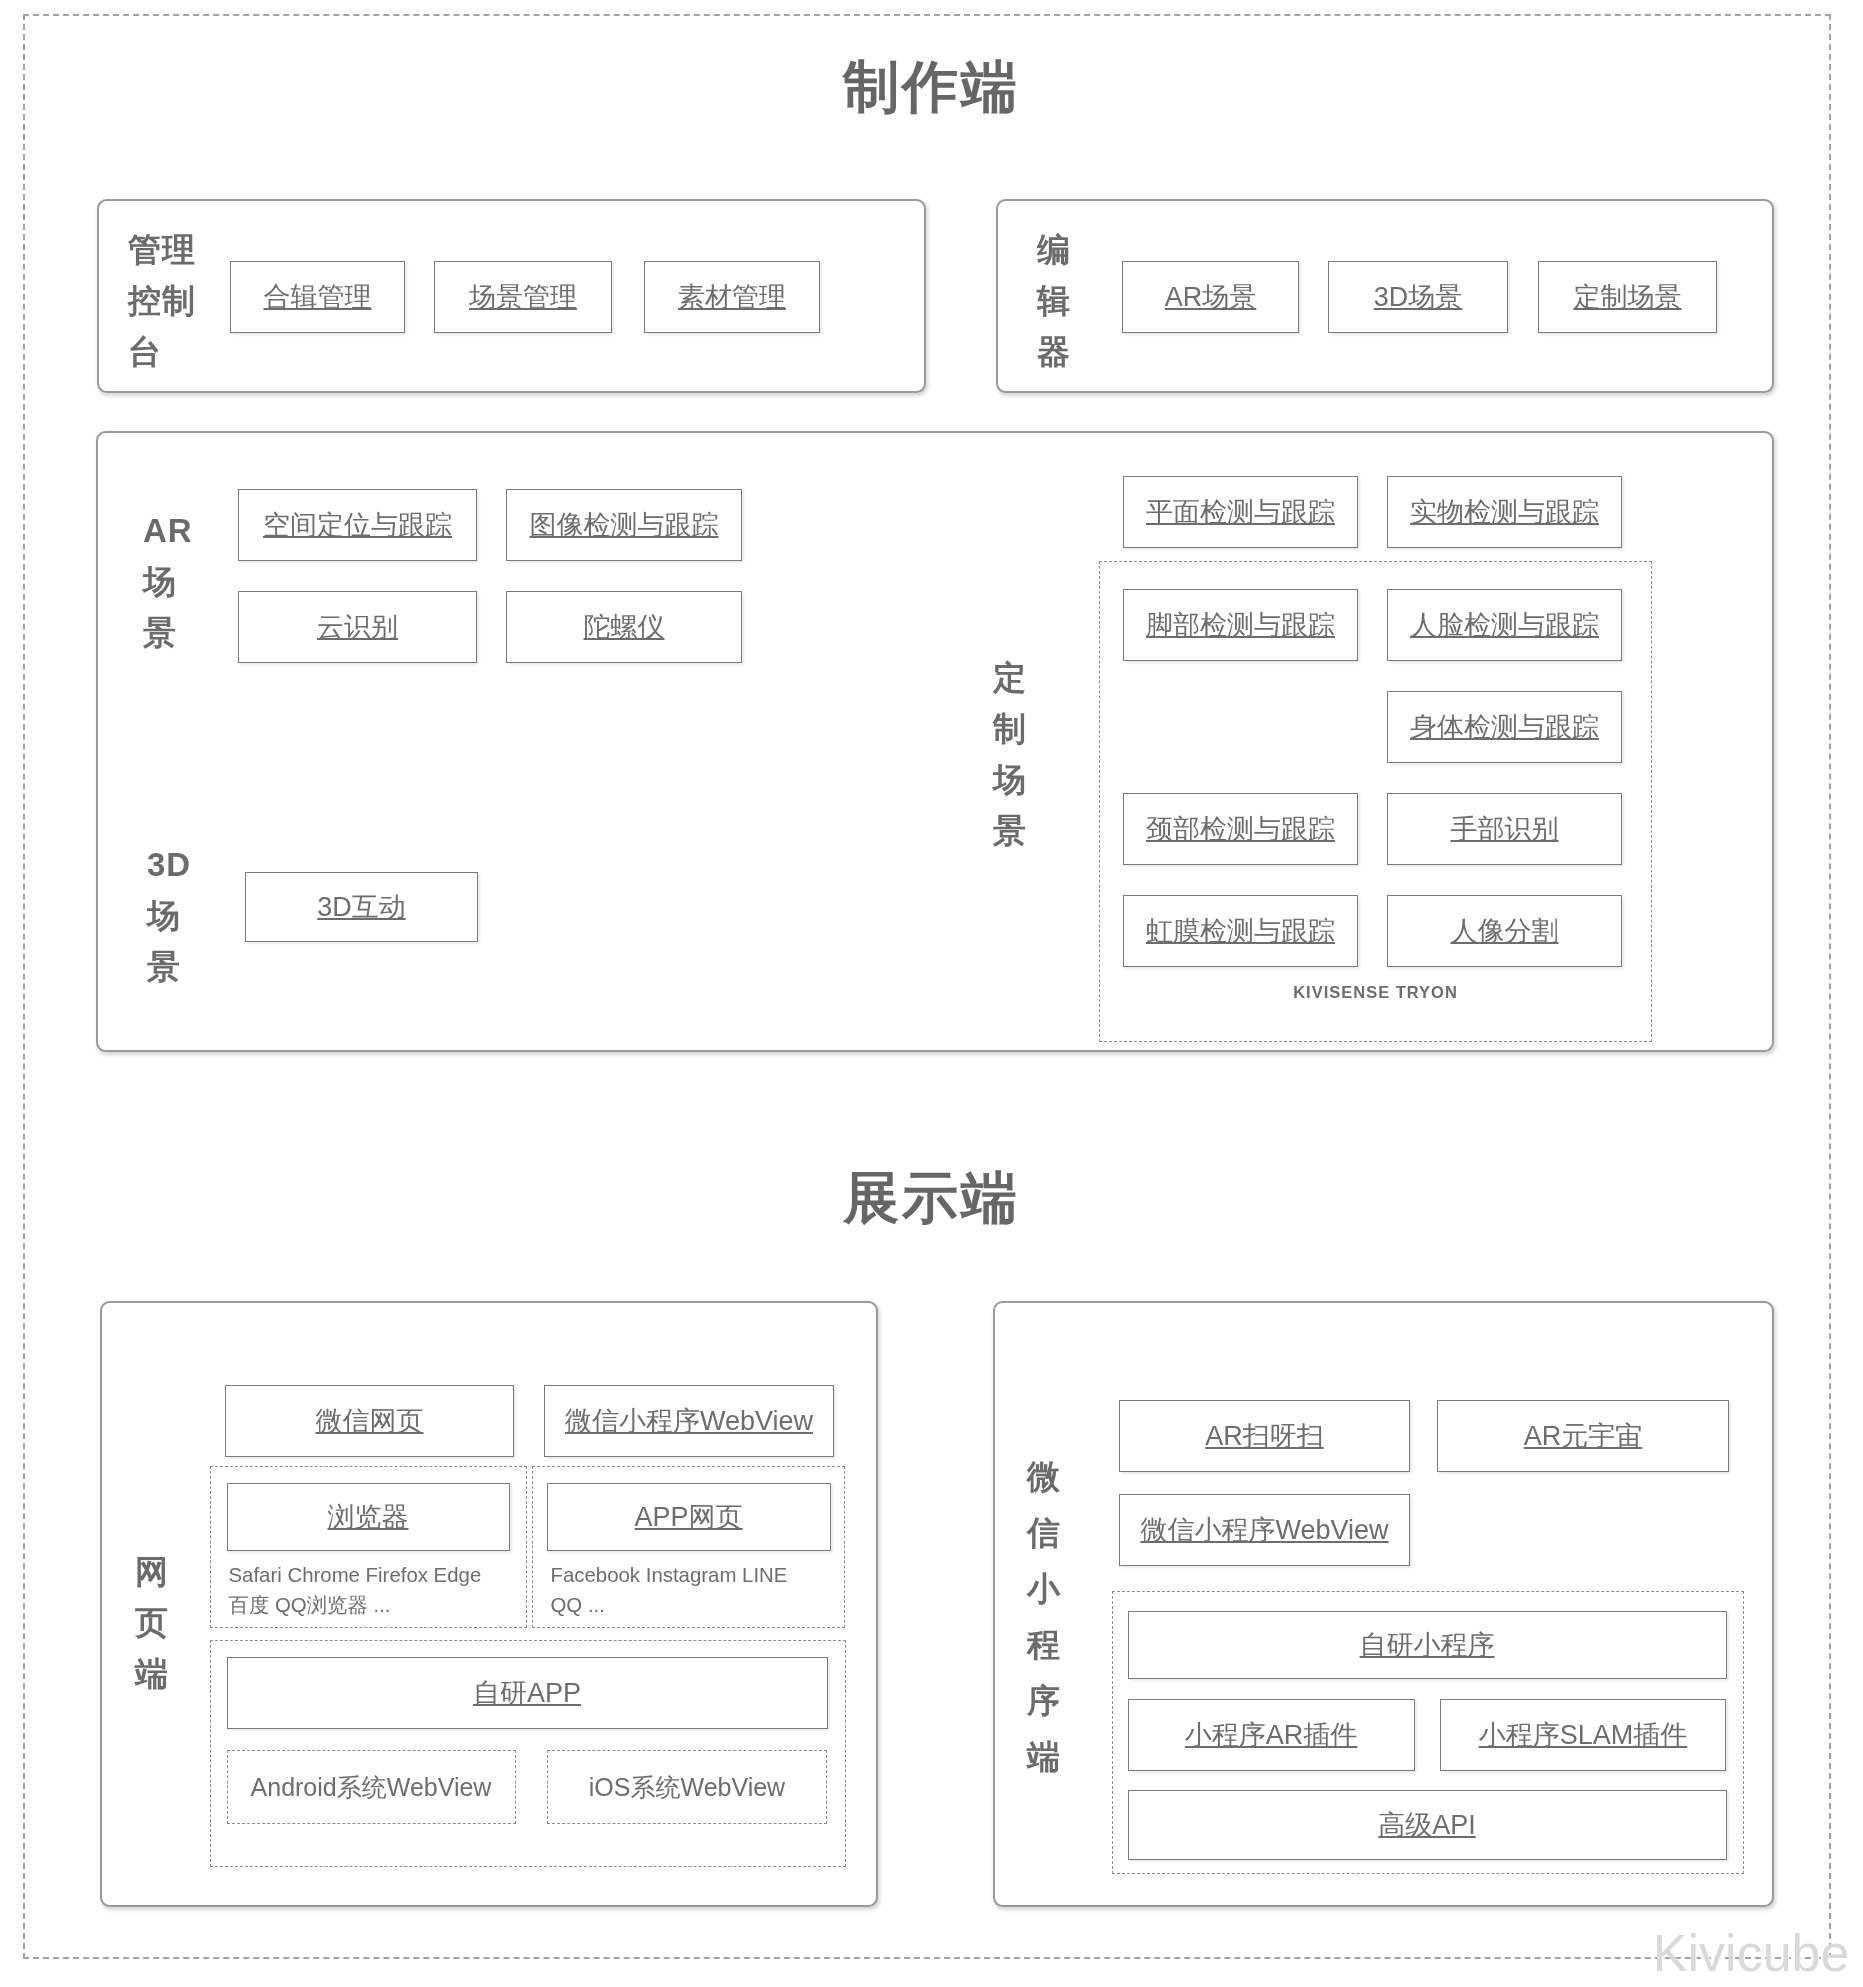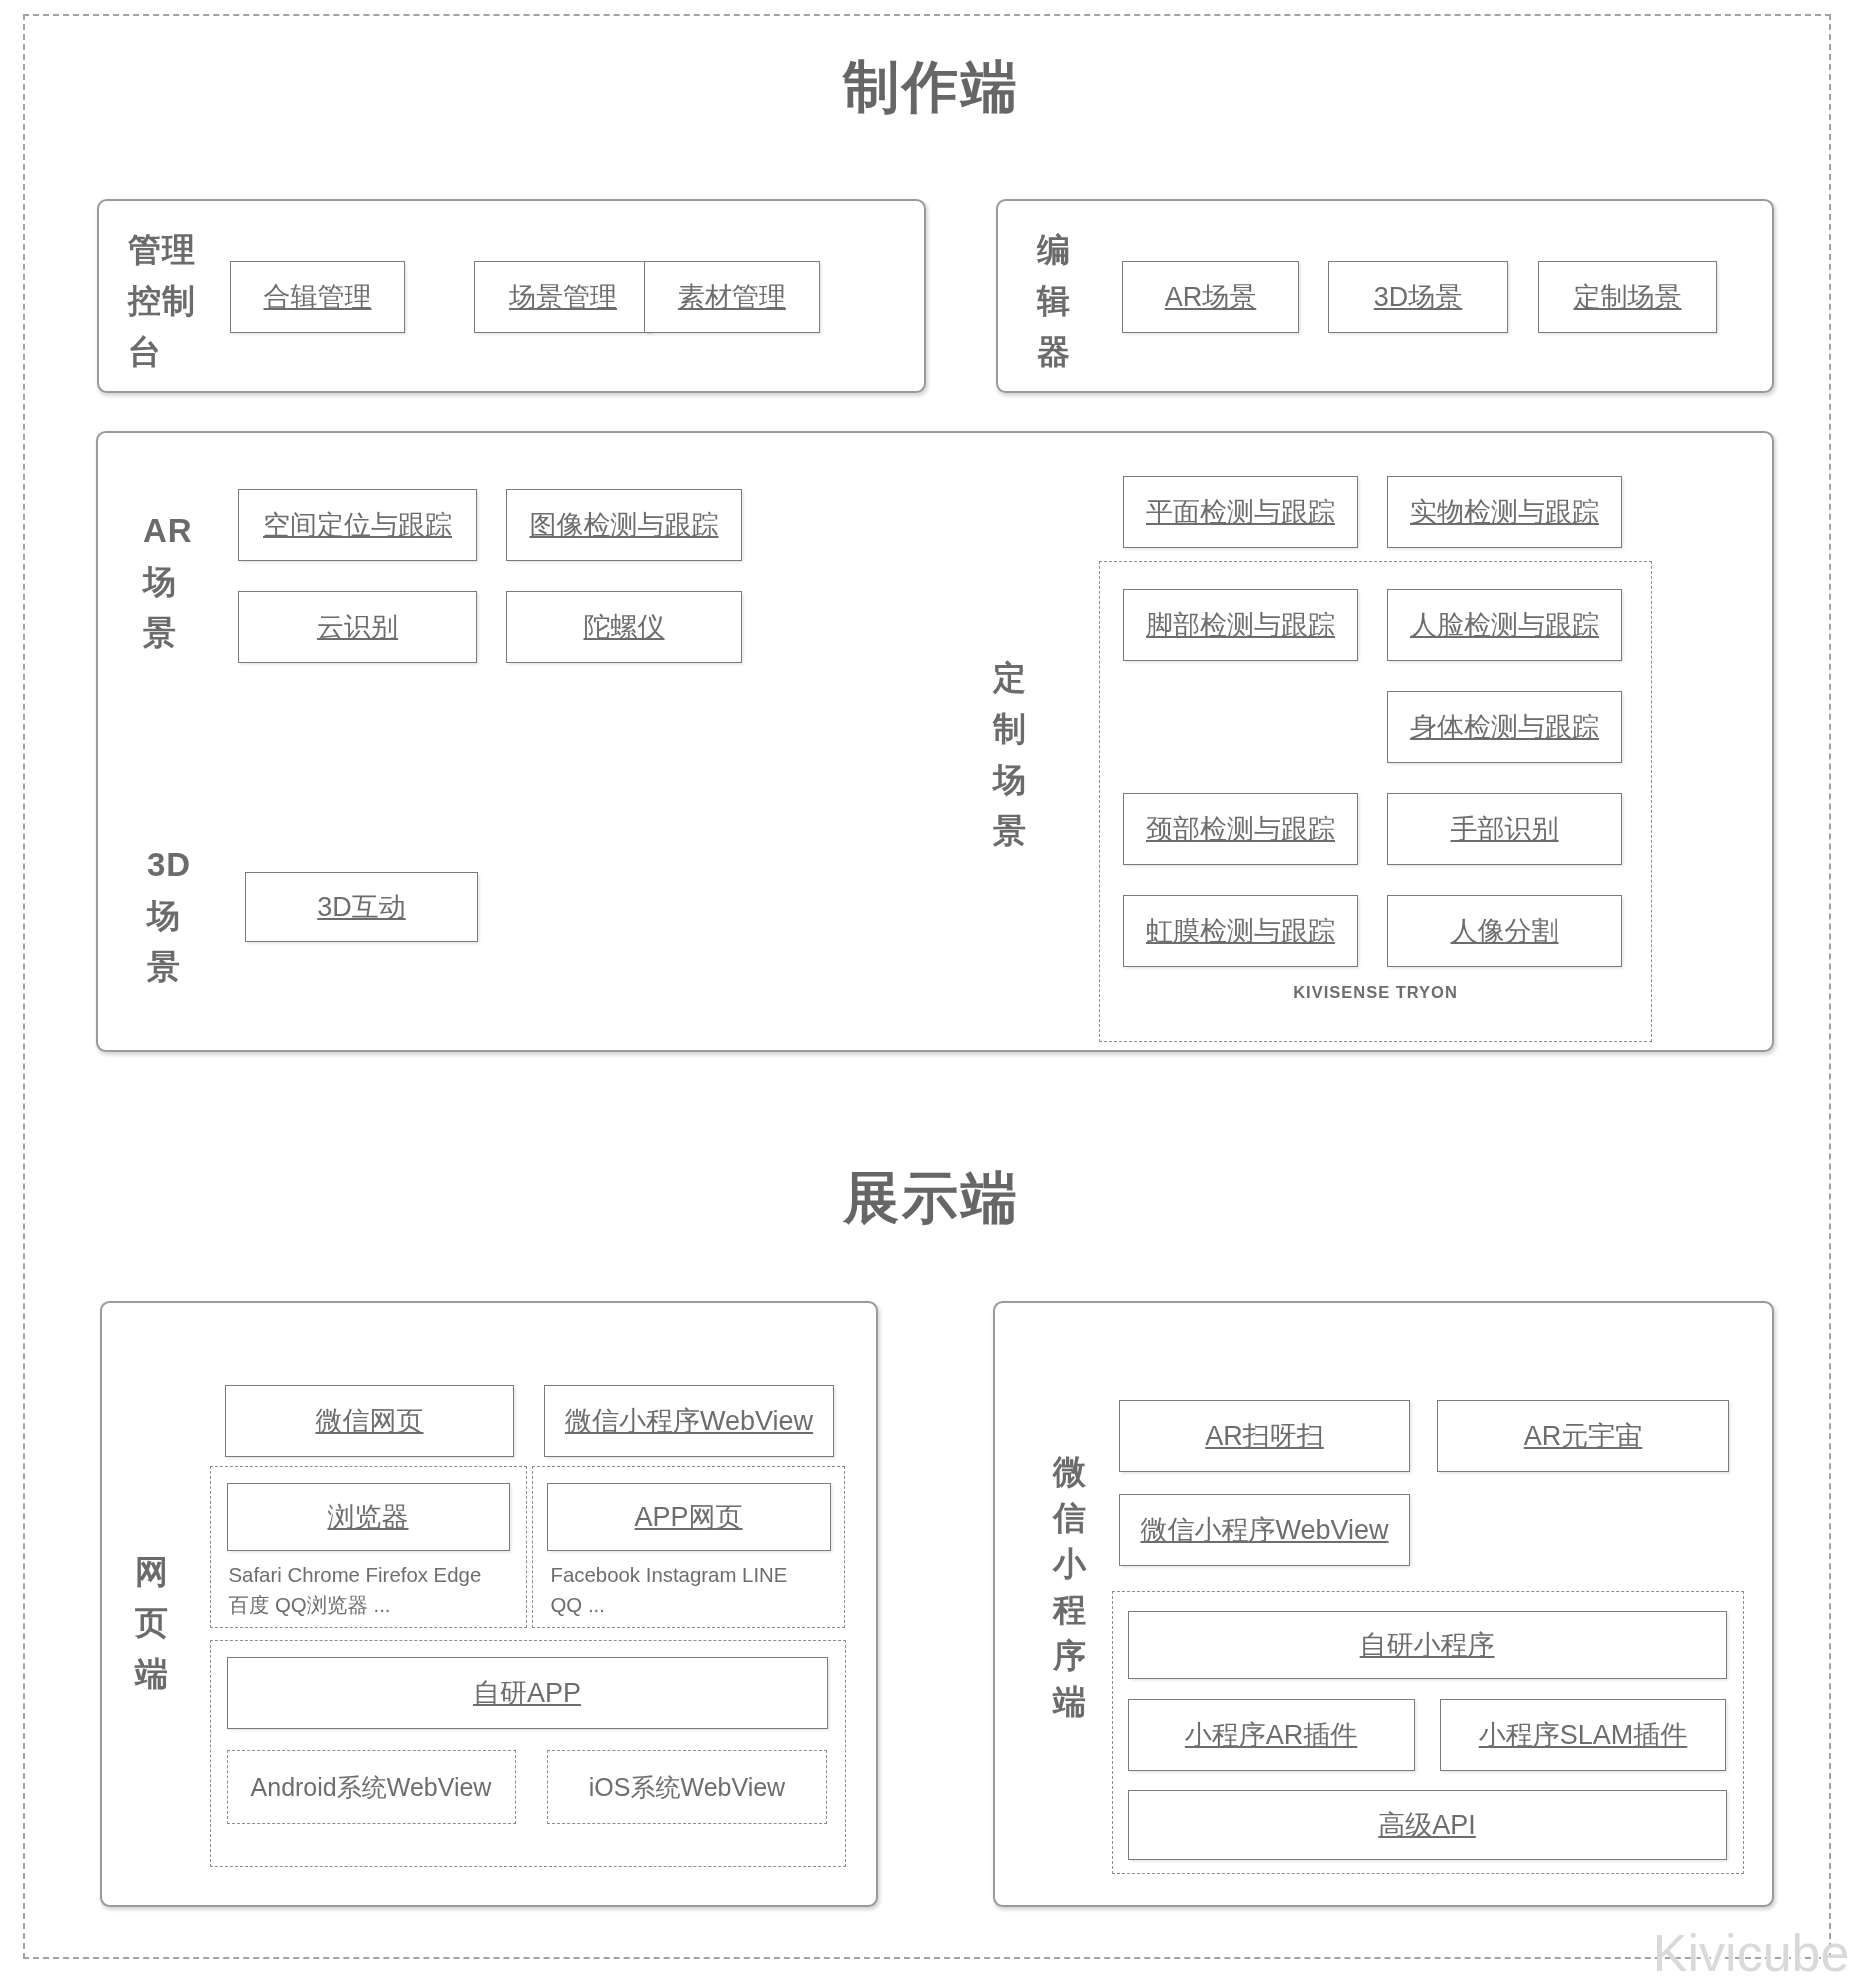--- a/index.html
+++ b/index.html
@@ -103,21 +103,21 @@
 <body>
 
 <div class="canvas">
   <div class="frame"></div>
 
   <div class="sec-title" style="top:50px;">制作端</div>
 
   <div class="panel" style="left:97px; top:199px; width:829px; height:194px;">
     <div class="vlabel" style="left:29px; top:23px; width:78px;">管理控制台</div>
     <div class="bx" style="left:131px; top:60px; width:175px; height:72px;">合辑管理</div>
-    <div class="bx" style="left:335px; top:60px; width:178px; height:72px;margin-left:40px;">场景管理</div>
+    <div class="bx" style="left:335px; top:60px; width:178px; height:72px;">场景管理</div>
     <div class="bx" style="left:545px; top:60px; width:176px; height:72px;">素材管理</div>
   </div>
 
   <div class="panel" style="left:996px; top:199px; width:778px; height:194px;">
     <div class="vlabel" style="left:39px; top:23px; width:43px;">编辑器</div>
     <div class="bx" style="left:124px; top:60px; width:177px; height:72px;">AR场景</div>
     <div class="bx" style="left:330px; top:60px; width:180px; height:72px;">3D场景</div>
     <div class="bx" style="left:540px; top:60px; width:179px; height:72px;">定制场景</div>
   </div>
 
@@ -169,21 +169,21 @@
     </div>
 
     <div class="dash" style="left:108px; top:337px; width:636px; height:227px;">
       <div class="bx" style="left:15.5px; top:15.5px; width:601px; height:72px;">自研APP</div>
       <div class="dashbx" style="left:15.5px; top:109px; width:289px; height:74px;">Android系统WebView</div>
       <div class="dashbx" style="left:336px; top:109px; width:280px; height:74px;">iOS系统WebView</div>
     </div>
   </div>
 
   <div class="panel" style="left:993px; top:1301px; width:781px; height:606px;">
-    <div class="vlabel" style="left:58px; top:146px; width:43px; line-height:46px;">微信小程序端</div>
+    <div class="vlabel" style="left:32px; top:146px; width:43px; line-height:56px;">微信小程序端</div>
 
     <div class="bx" style="left:124px; top:97px; width:291px; height:72px;">AR扫呀扫</div>
     <div class="bx" style="left:442px; top:97px; width:292px; height:72px;">AR元宇宙</div>
     <div class="bx" style="left:124px; top:191px; width:291px; height:72px;">微信小程序WebView</div>
 
     <div class="dash" style="left:117px; top:288px; width:632px; height:283px;text-align:right;">
       <div class="bx" style="left:14.6px; top:19.4px; width:599px; height:68px;">自研小程序</div>
       <div class="bx" style="left:14.6px; top:107px; width:287px; height:72px;">小程序AR插件</div>
       <div class="bx" style="left:327px; top:107px; width:286px; height:72px;">小程序SLAM插件</div>
       <div class="bx" style="left:14.6px; top:198px; width:599px; height:70px;">高级API</div>

